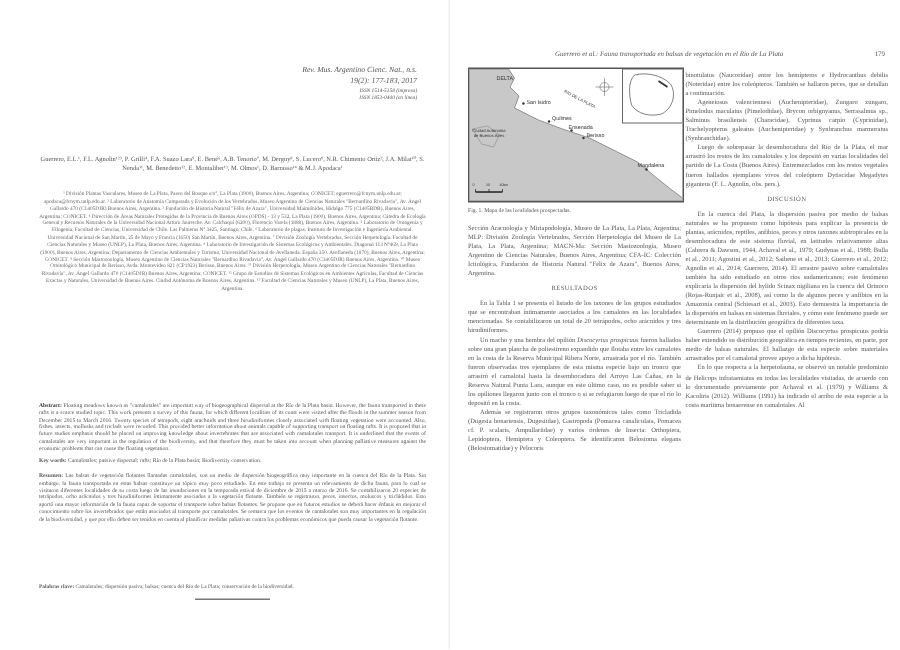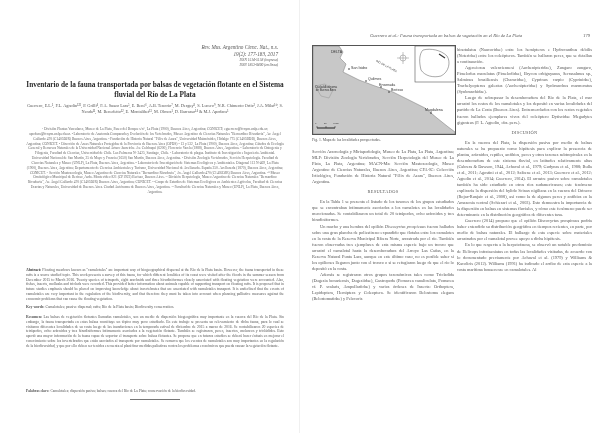--- a/index.html
+++ b/index.html
@@ -43,21 +43,20 @@
 </head>
 <body>
 
 <div class="page left">
   <div class="journal">
     <div class="l1">Rev. Mus. Argentino Cienc. Nat., n.s.</div>
     <div class="l2">19(2): 177-183, 2017</div>
     <div class="l3">ISSN 1514-5158 (impresa)</div>
     <div class="l4">ISSN 1853-0400 (en línea)</div>
   </div>
-  <div class="title">Inventario de la fauna transportada por balsas de vegetación flotante en el Sistema fluvial del Río de La Plata</div>
   <div class="authors">Guerrero, E.L.¹, F.L. Agnolin¹²³, P. Grilli⁴, F.A. Suazo Lara⁵, E. Bené⁶, A.B. Tenorio⁷, M. Derguy⁸, S. Lucero⁹, N.R. Chimento Ortiz², J.A. Milat¹⁰, S. Nenda¹¹, M. Benedetto¹², E. Montalibet¹³, M. Olmos¹, D. Barrasso¹⁴ &amp; M.J. Apodaca¹</div>
   <div class="affil">¹ División Plantas Vasculares, Museo de La Plata, Paseo del Bosque s/n°, La Plata (1900), Buenos Aires, Argentina; CONICET; eguerrero@fcnym.unlp.edu.ar; apodaca@fcnym.unlp.edu.ar. ² Laboratorio de Anatomía Comparada y Evolución de los Vertebrados, Museo Argentino de Ciencias Naturales "Bernardino Rivadavia", Av. Ángel Gallardo 470 (C1405DJR) Buenos Aires, Argentina. ³ Fundación de Historia Natural "Félix de Azara", Universidad Maimónides, Hidalgo 775 (C1405BDB), Buenos Aires, Argentina; CONICET. ⁴ Dirección de Áreas Naturales Protegidas de la Provincia de Buenos Aires (OPDS) - 13 y 532, La Plata (1900), Buenos Aires, Argentina; Cátedra de Ecología General y Recursos Naturales de la Universidad Nacional Arturo Jauretche. Av. Calchaquí (6200), Florencio Varela (1888), Buenos Aires, Argentina. ⁵ Laboratorio de Ontogenia y Filogenia, Facultad de Ciencias, Universidad de Chile. Las Palmeras Nº 3425, Santiago, Chile. ⁶ Laboratorio de plagas. Instituto de Investigación e Ingeniería Ambiental. Universidad Nacional de San Martín, 25 de Mayo y Francia (1650) San Martín, Buenos Aires, Argentina. ⁷ División Zoología Vertebrados, Sección Herpetología. Facultad de Ciencias Naturales y Museo (UNLP), La Plata, Buenos Aires, Argentina. ⁸ Laboratorio de Investigación de Sistemas Ecológicos y Ambientales. Diagonal 113 Nº469, La Plata (1900), Buenos Aires, Argentina; Departamento de Ciencias Ambientales y Turismo, Universidad Nacional de Avellaneda. España 350. Avellaneda (1870), Buenos Aires, Argentina; CONICET. ⁹ Sección Mastozoología, Museo Argentino de Ciencias Naturales "Bernardino Rivadavia", Av. Ángel Gallardo 470 (C1405DJR) Buenos Aires, Argentina. ¹⁰ Museo Ornitológico Municipal de Berisso, Avda. Montevideo 821 (CP1923) Berisso, Buenos Aires. ¹¹ División Herpetología, Museo Argentino de Ciencias Naturales "Bernardino Rivadavia", Av. Ángel Gallardo 470 (C1405DJR) Buenos Aires, Argentina; CONICET. ¹² Grupo de Estudios de Sistemas Ecológicos en Ambientes Agrícolas, Facultad de Ciencias Exactas y Naturales, Universidad de Buenos Aires. Ciudad Autónoma de Buenos Aires, Argentina. ¹³ Facultad de Ciencias Naturales y Museo (UNLP), La Plata, Buenos Aires, Argentina.</div>
   <div class="abstract">
     <b>Abstract:</b>
     <span>Floating meadows known as "camalotales" are important way of biogeographical dispersal at the Río de la Plata basin. However, the fauna transported in these rafts is a scarce studied topic. This work presents a survey of this fauna, for which different localities of its coast were visited after the floods in the summer season from December 2015 to March 2016. Twenty species of tetrapods, eight arachnids and three hirudiniformes closely associated with floating vegetation were accounted. Also, fishes, insects, mollusks and triclads were recorded. This provided better information about animals capable of supporting transport on floating rafts. It is proposed that in future studies emphasis should be placed on improving knowledge about invertebrates that are associated with camalotales transport. It is underlined that the events of camalotales are very important in the regulation of the biodiversity, and that therefore they must be taken into account when planning palliative measures against the economic problems that can cause the floating vegetation.</span>
   </div>
   <div class="keywords">
     <b>Key words:</b>
     <span>Camalotales; passive dispersal; rafts; Río de la Plata basin; Biodiversity conservation.</span>
   </div>

